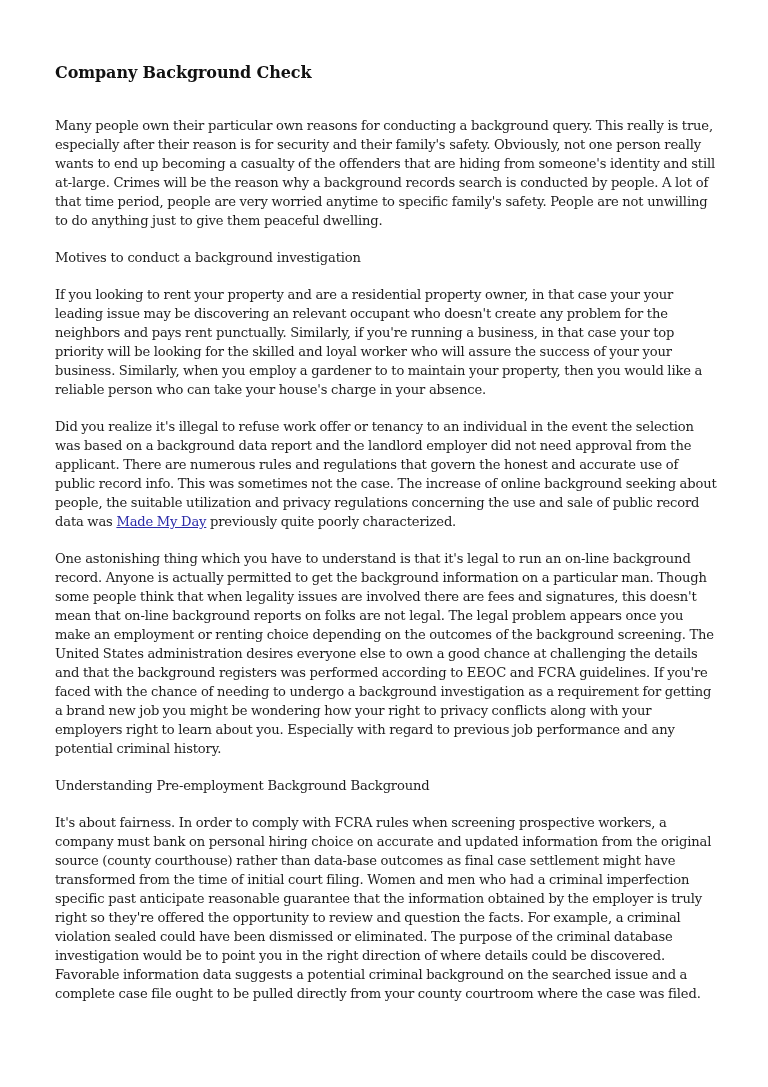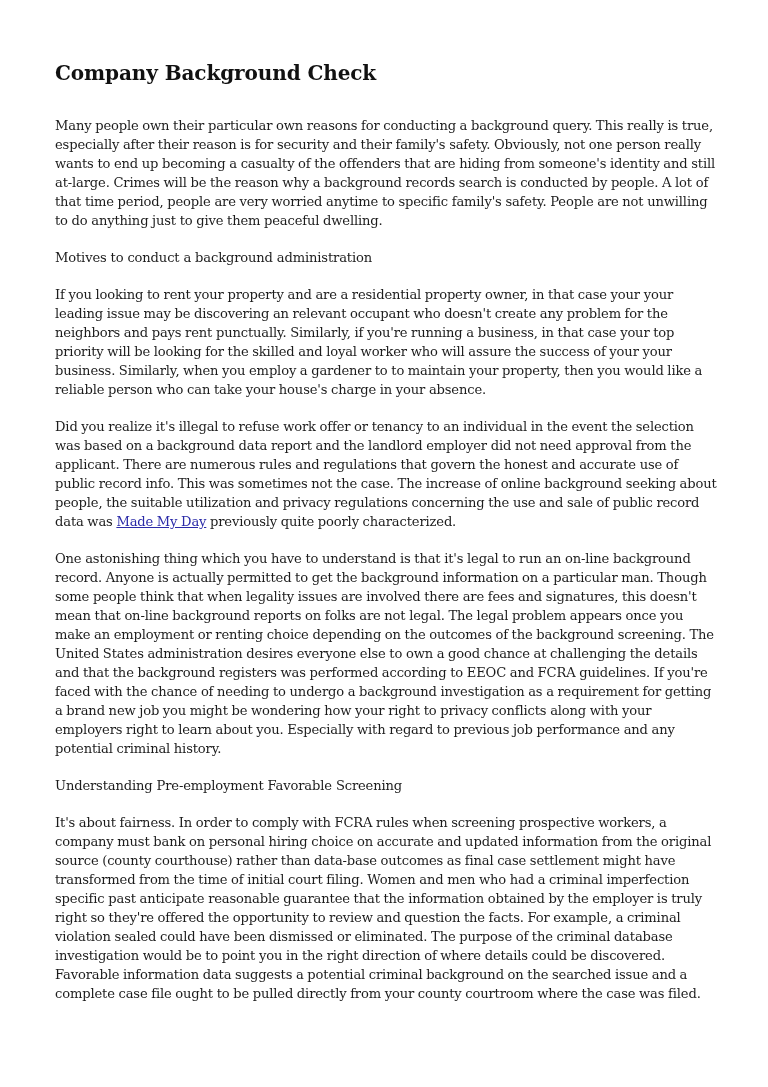--- a/index.html
+++ b/index.html
@@ -17,21 +17,21 @@
     }
     .page {
       position: absolute;
       left: 55px;
       top: 58px;
       width: 662px;
     }
     .doc-title {
       font-family: "DejaVu Serif", serif;
       font-weight: bold;
-      font-size: 20px;
+      font-size: 16px;
       line-height: 30px;
       margin: 0 0 28px 0;
       color: #111111;
       letter-spacing: -0.1px;
     }
     .para {
       font-size: 13.1px;
       line-height: 19px;
       margin: 16px 0 18px 0;
       letter-spacing: -0.15px;
@@ -51,24 +51,24 @@
     }
   </style>
 </head>
 <body>
 
 <div class="page">
   <h1 class="doc-title">Company Background Check</h1>
 
   <p class="para">Many people own their particular own reasons for conducting a background query. This really is true, especially after their reason is for security and their family's safety. Obviously, not one person really wants to end up becoming a casualty of the offenders that are hiding from someone's identity and still at-large. Crimes will be the reason why a background records search is conducted by people. A lot of that time period, people are very worried anytime to specific family's safety. People are not unwilling to do anything just to give them peaceful dwelling.</p>
 
-  <p class="subheading">Motives to conduct a background administration</p>
+  <p class="subheading">Motives to conduct a background investigation</p>
 
   <p class="para">If you looking to rent your property and are a residential property owner, in that case your your leading issue may be discovering an relevant occupant who doesn't create any problem for the neighbors and pays rent punctually. Similarly, if you're running a business, in that case your top priority will be looking for the skilled and loyal worker who will assure the success of your your business. Similarly, when you employ a gardener to to maintain your property, then you would like a reliable person who can take your house's charge in your absence.</p>
 
   <p class="para"><span>Did you realize it's illegal to refuse work offer or tenancy to an individual in the event the selection was based on a background data report and the landlord employer did not need approval from the applicant. There are numerous rules and regulations that govern the honest and accurate use of public record info. This was sometimes not the case. The increase of online background seeking about people, the suitable utilization and privacy regulations concerning the use and sale of public record data was </span><a class="inline-link" href="#">Made My Day</a><span> previously quite poorly characterized.</span></p>
 
   <p class="para">One astonishing thing which you have to understand is that it's legal to run an on-line background record. Anyone is actually permitted to get the background information on a particular man. Though some people think that when legality issues are involved there are fees and signatures, this doesn't mean that on-line background reports on folks are not legal. The legal problem appears once you make an employment or renting choice depending on the outcomes of the background screening. The United States administration desires everyone else to own a good chance at challenging the details and that the background registers was performed according to EEOC and FCRA guidelines. If you're faced with the chance of needing to undergo a background investigation as a requirement for getting a brand new job you might be wondering how your right to privacy conflicts along with your employers right to learn about you. Especially with regard to previous job performance and any potential criminal history.</p>
 
-  <p class="subheading">Understanding Pre-employment Favorable Screening</p>
+  <p class="subheading">Understanding Pre-employment Background Background</p>
 
   <p class="para">It's about fairness. In order to comply with FCRA rules when screening prospective workers, a company must bank on personal hiring choice on accurate and updated information from the original source (county courthouse) rather than data-base outcomes as final case settlement might have transformed from the time of initial court filing. Women and men who had a criminal imperfection specific past anticipate reasonable guarantee that the information obtained by the employer is truly right so they're offered the opportunity to review and question the facts. For example, a criminal violation sealed could have been dismissed or eliminated. The purpose of the criminal database investigation would be to point you in the right direction of where details could be discovered. Favorable information data suggests a potential criminal background on the searched issue and a complete case file ought to be pulled directly from your county courtroom where the case was filed.</p>
 </div>
 
 </body></html>

